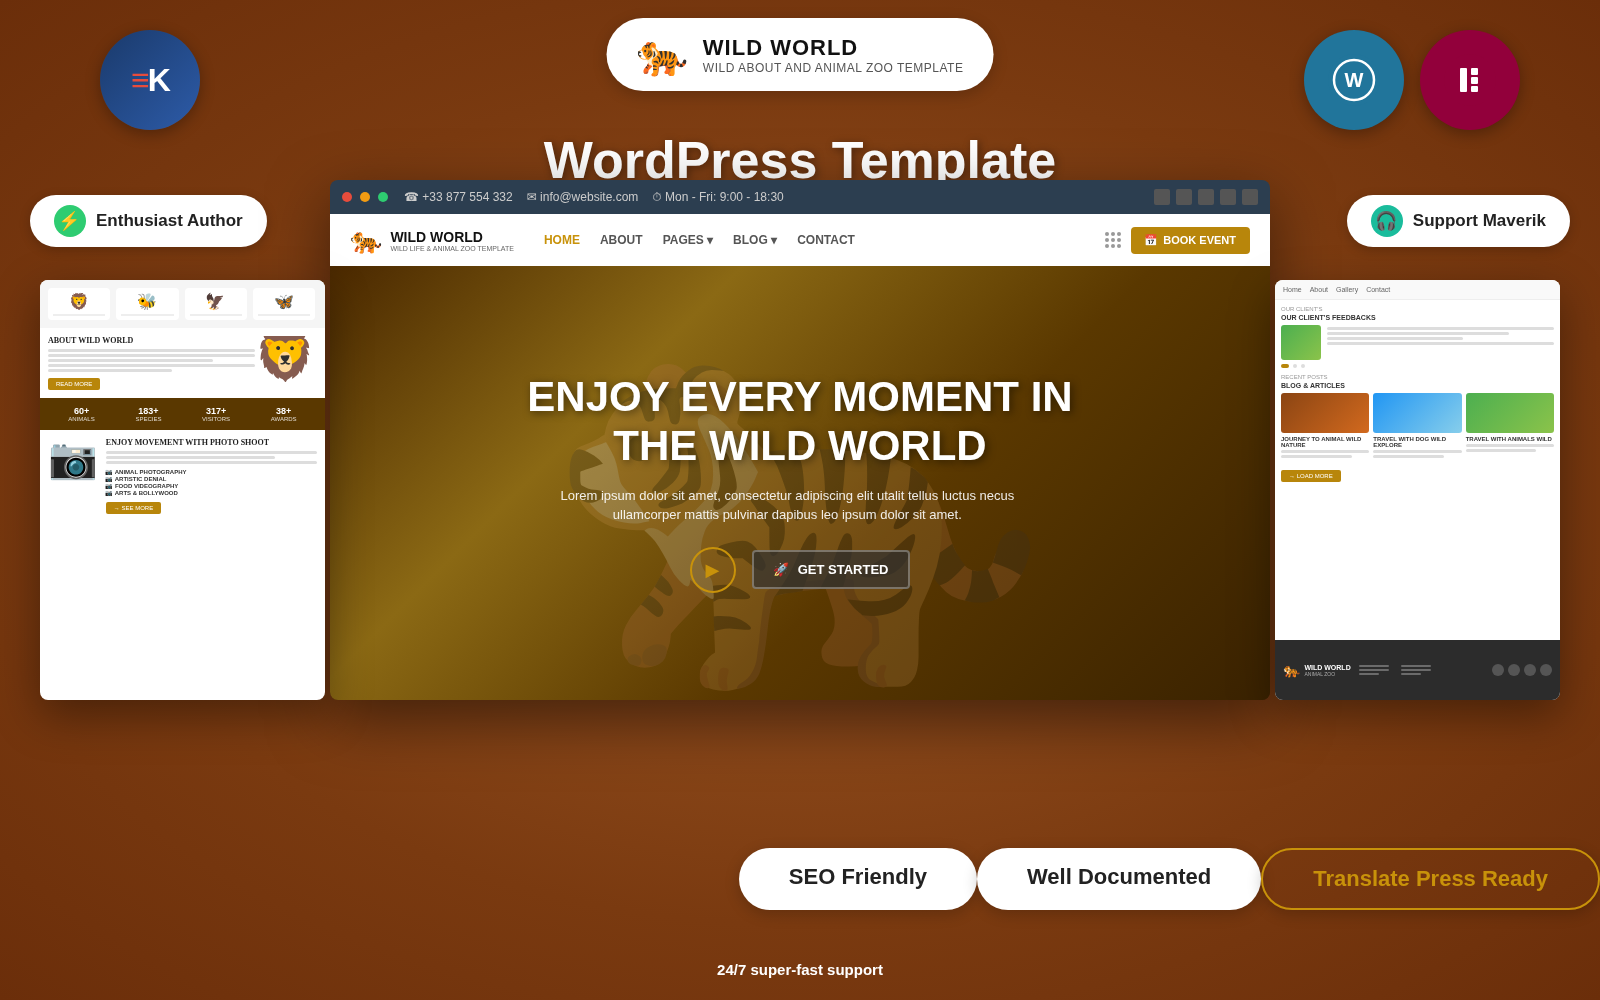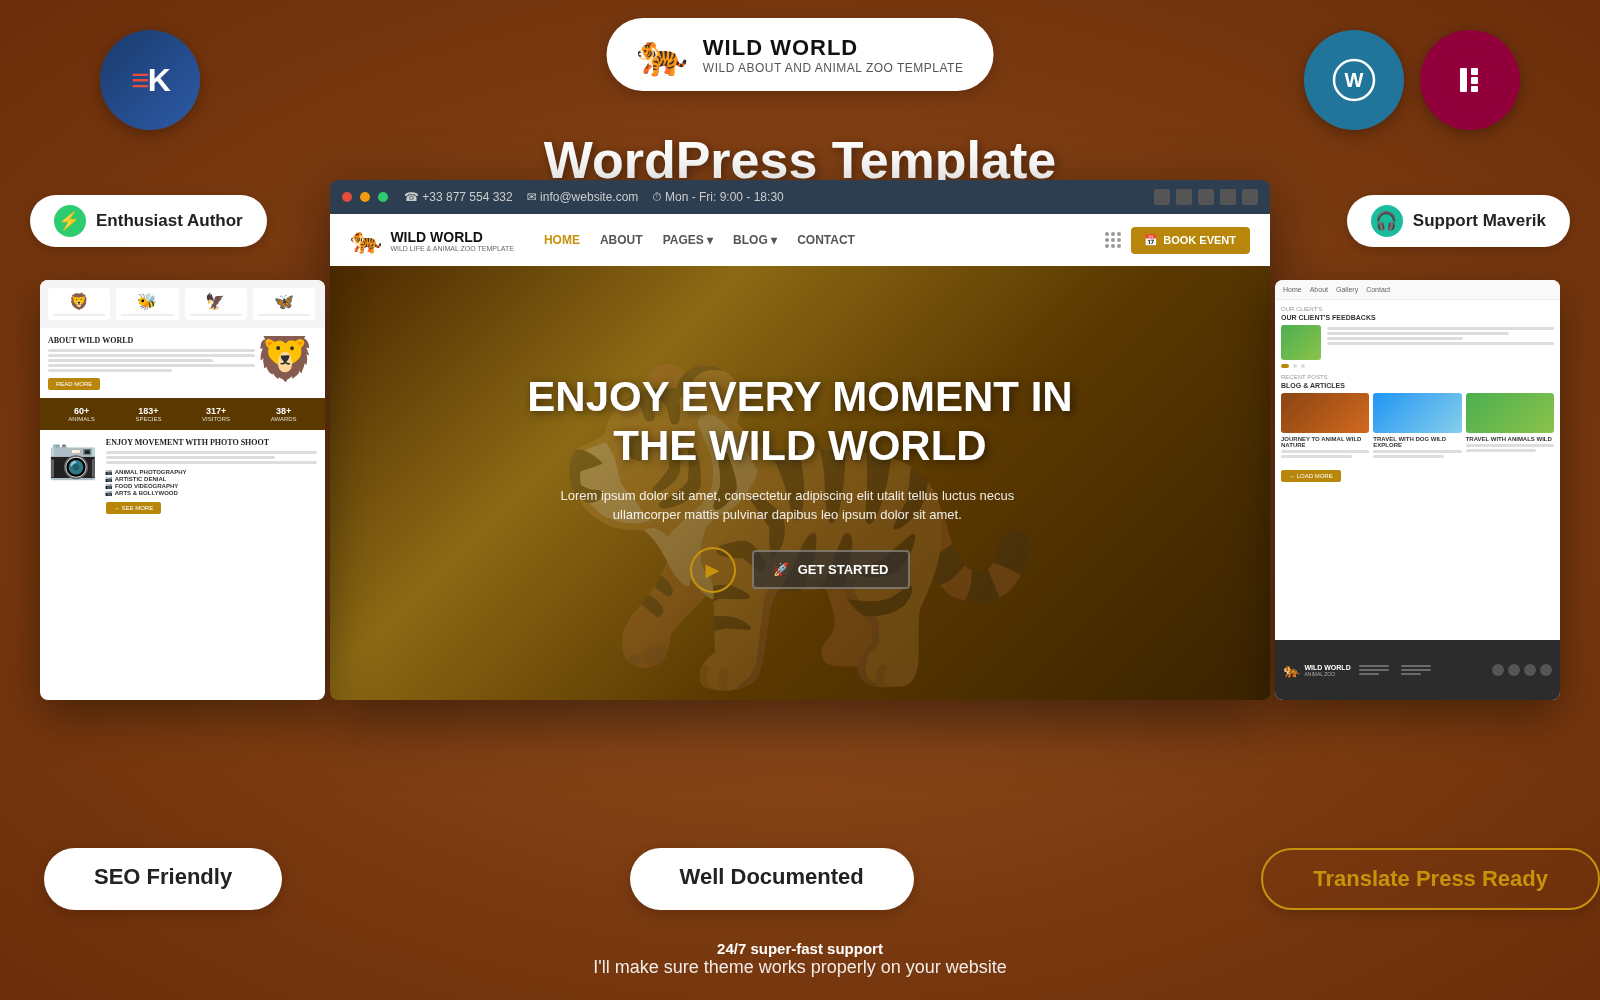--- a/index.html
+++ b/index.html
@@ -639,22 +639,21 @@
       width: 30px;
     }
 
     
     .bottom-section {
       position: absolute;
       bottom: 90px;
       left: 0;
       right: 0;
       display: flex;
-      justify-content: space-between;
-      margin-left: 44px;
+      justify-content: flex-end;
     }
 
     .feature-pill {
       background: white;
       border-radius: 50px;
       padding: 16px 50px;
       font-size: 22px;
       font-weight: 700;
       color: #222;
       box-shadow: 0 4px 15px rgba(0,0,0,0.2);
@@ -978,16 +977,15 @@
   </div>
 
   <div class="bottom-section">
     <div class="feature-pill">SEO Friendly</div>
     <div class="feature-pill">Well Documented</div>
     <div class="feature-pill outline">Translate Press Ready</div>
   </div>
 
   <div class="bottom-text">
     <div class="support-title">24/7 super-fast support</div>
-    <div class="support-sub">I'll make sure theme works properly on your website</div>
   </div>
 
 </div>
 
 </body></html>

